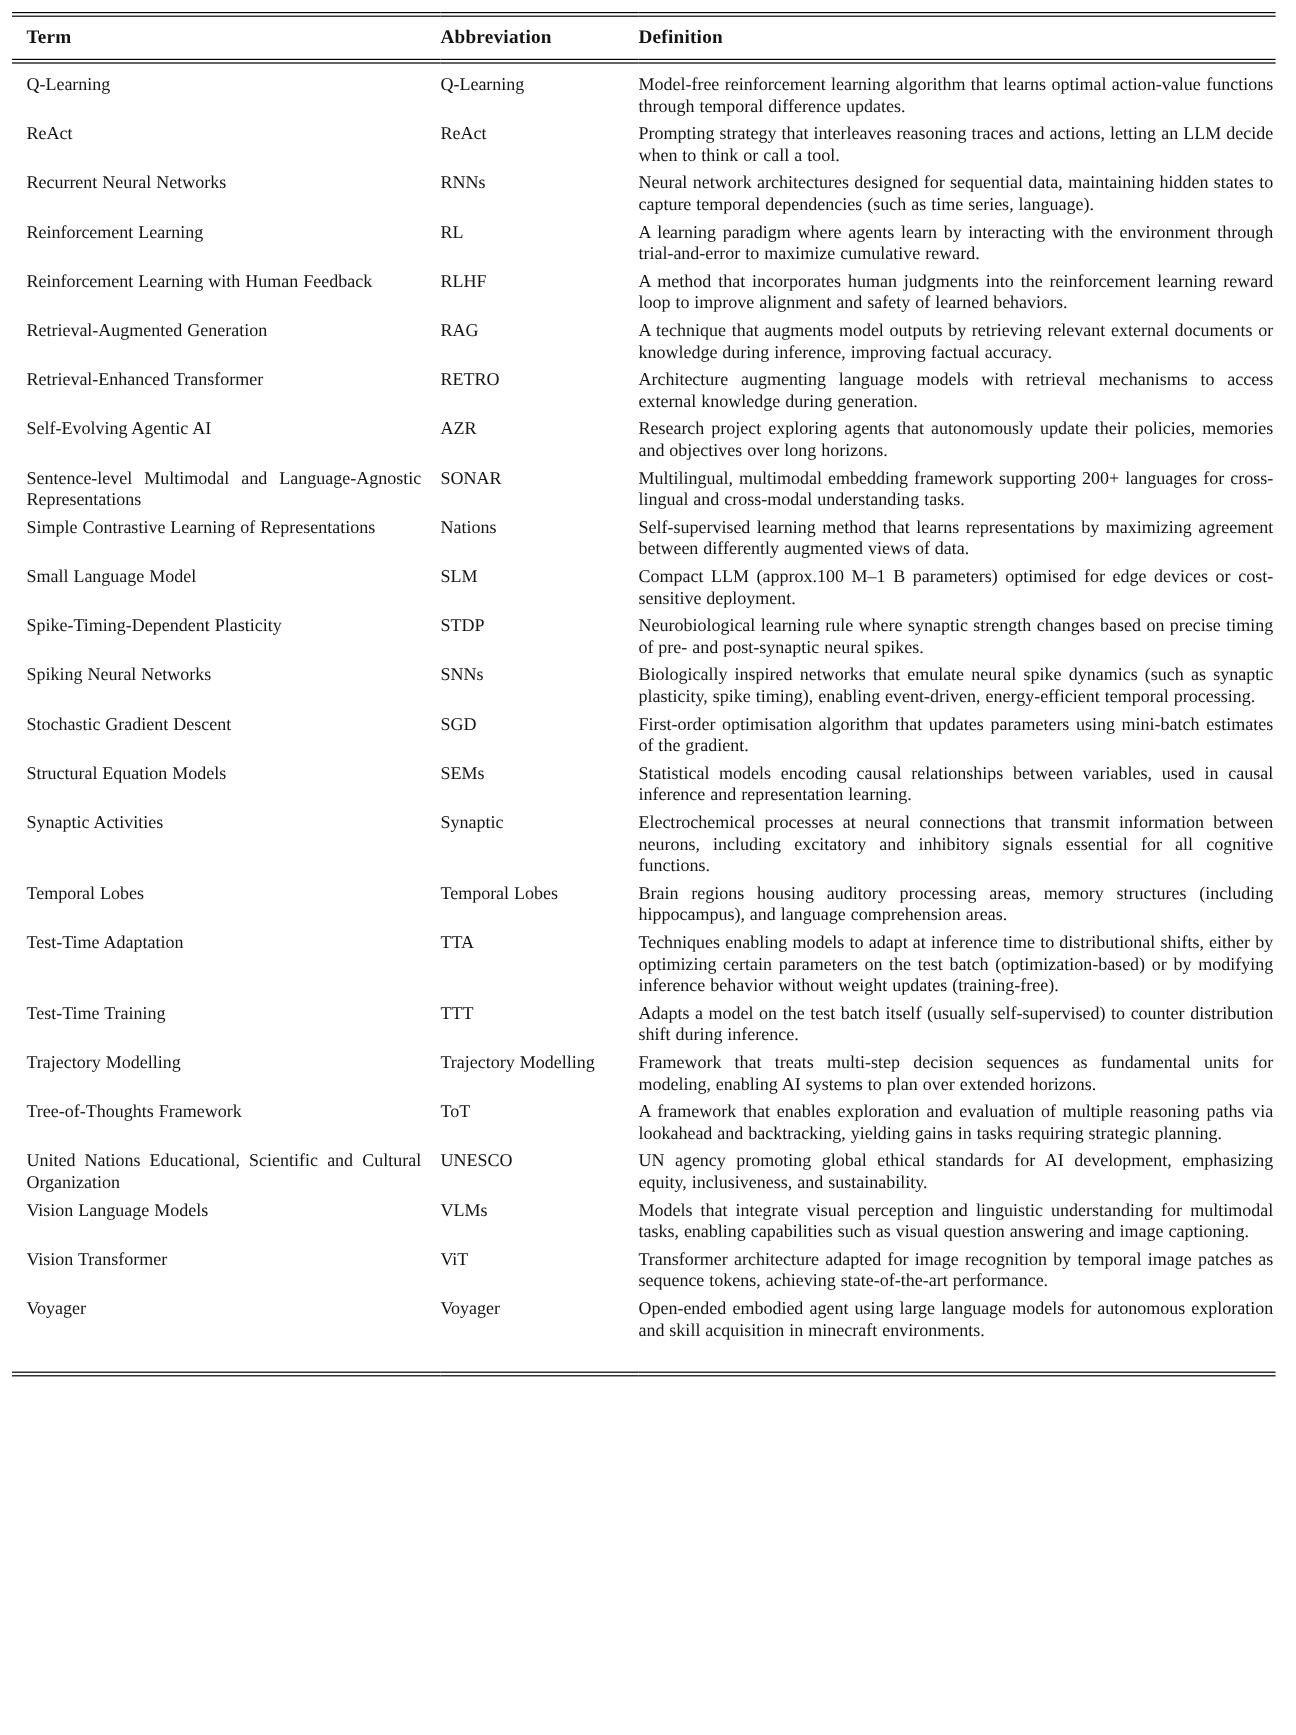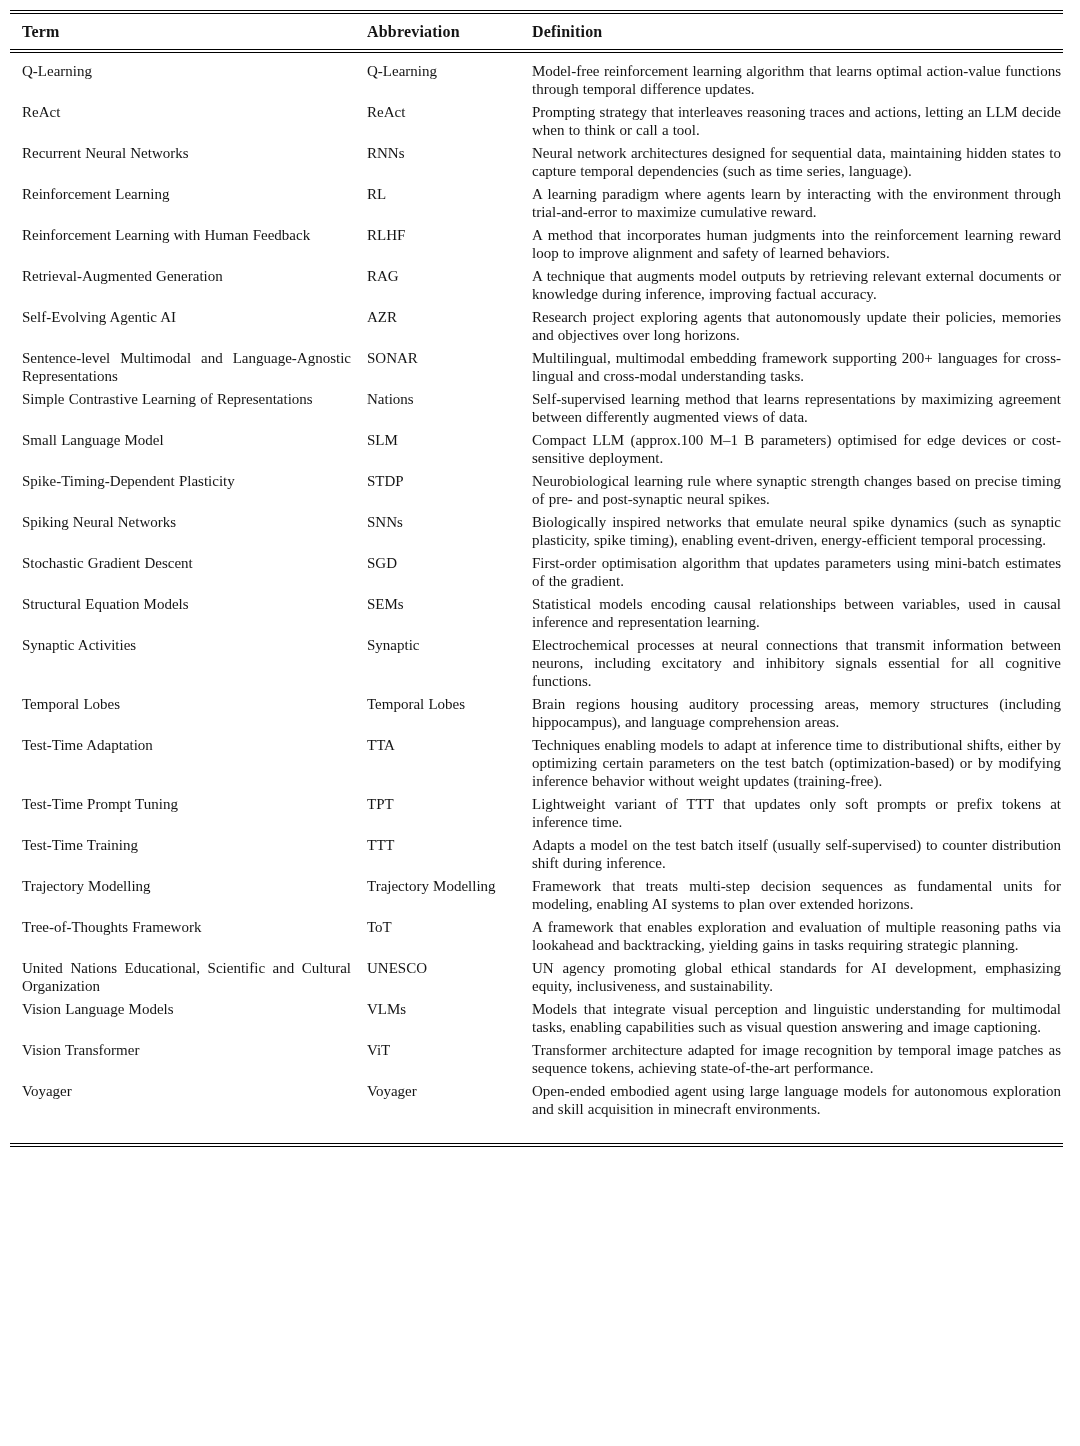--- a/index.html
+++ b/index.html
@@ -117,20 +117,25 @@
     <td class="term">Reinforcement Learning with Human Feedback</td>
     <td class="abbr">RLHF</td>
     <td class="def">A method that incorporates human judgments into the reinforcement learning reward loop to improve alignment and safety of learned behaviors.</td>
   </tr>
           <tr>
     <td class="term">Retrieval-Augmented Generation</td>
     <td class="abbr">RAG</td>
     <td class="def">A technique that augments model outputs by retrieving relevant external documents or knowledge during inference, improving factual accuracy.</td>
   </tr>
           <tr>
+    <td class="term">Retrieval-Enhanced Transformer</td>
+    <td class="abbr">RETRO</td>
+    <td class="def">Architecture augmenting language models with retrieval mechanisms to access external knowledge during generation.</td>
+  </tr>
+          <tr>
     <td class="term">Self-Evolving Agentic AI</td>
     <td class="abbr">AZR</td>
     <td class="def">Research project exploring agents that autonomously update their policies, memories and objectives over long horizons.</td>
   </tr>
           <tr>
     <td class="term">Sentence-level Multimodal and Language-Agnostic Representations</td>
     <td class="abbr">SONAR</td>
     <td class="def">Multilingual, multimodal embedding framework supporting 200+ languages for cross-lingual and cross-modal understanding tasks.</td>
   </tr>
           <tr>
@@ -170,25 +175,20 @@
   </tr>
           <tr>
     <td class="term">Temporal Lobes</td>
     <td class="abbr">Temporal Lobes</td>
     <td class="def">Brain regions housing auditory processing areas, memory structures (including hippocampus), and language comprehension areas.</td>
   </tr>
           <tr>
     <td class="term">Test-Time Adaptation</td>
     <td class="abbr">TTA</td>
     <td class="def">Techniques enabling models to adapt at inference time to distributional shifts, either by optimizing certain parameters on the test batch (optimization-based) or by modifying inference behavior without weight updates (training-free).</td>
-  </tr>
-          <tr>
-    <td class="term">Test-Time Prompt Tuning</td>
-    <td class="abbr">TPT</td>
-    <td class="def">Lightweight variant of TTT that updates only soft prompts or prefix tokens at inference time.</td>
   </tr>
           <tr>
     <td class="term">Test-Time Training</td>
     <td class="abbr">TTT</td>
     <td class="def">Adapts a model on the test batch itself (usually self-supervised) to counter distribution shift during inference.</td>
   </tr>
           <tr>
     <td class="term">Trajectory Modelling</td>
     <td class="abbr">Trajectory Modelling</td>
     <td class="def">Framework that treats multi-step decision sequences as fundamental units for modeling, enabling AI systems to plan over extended horizons.</td>

